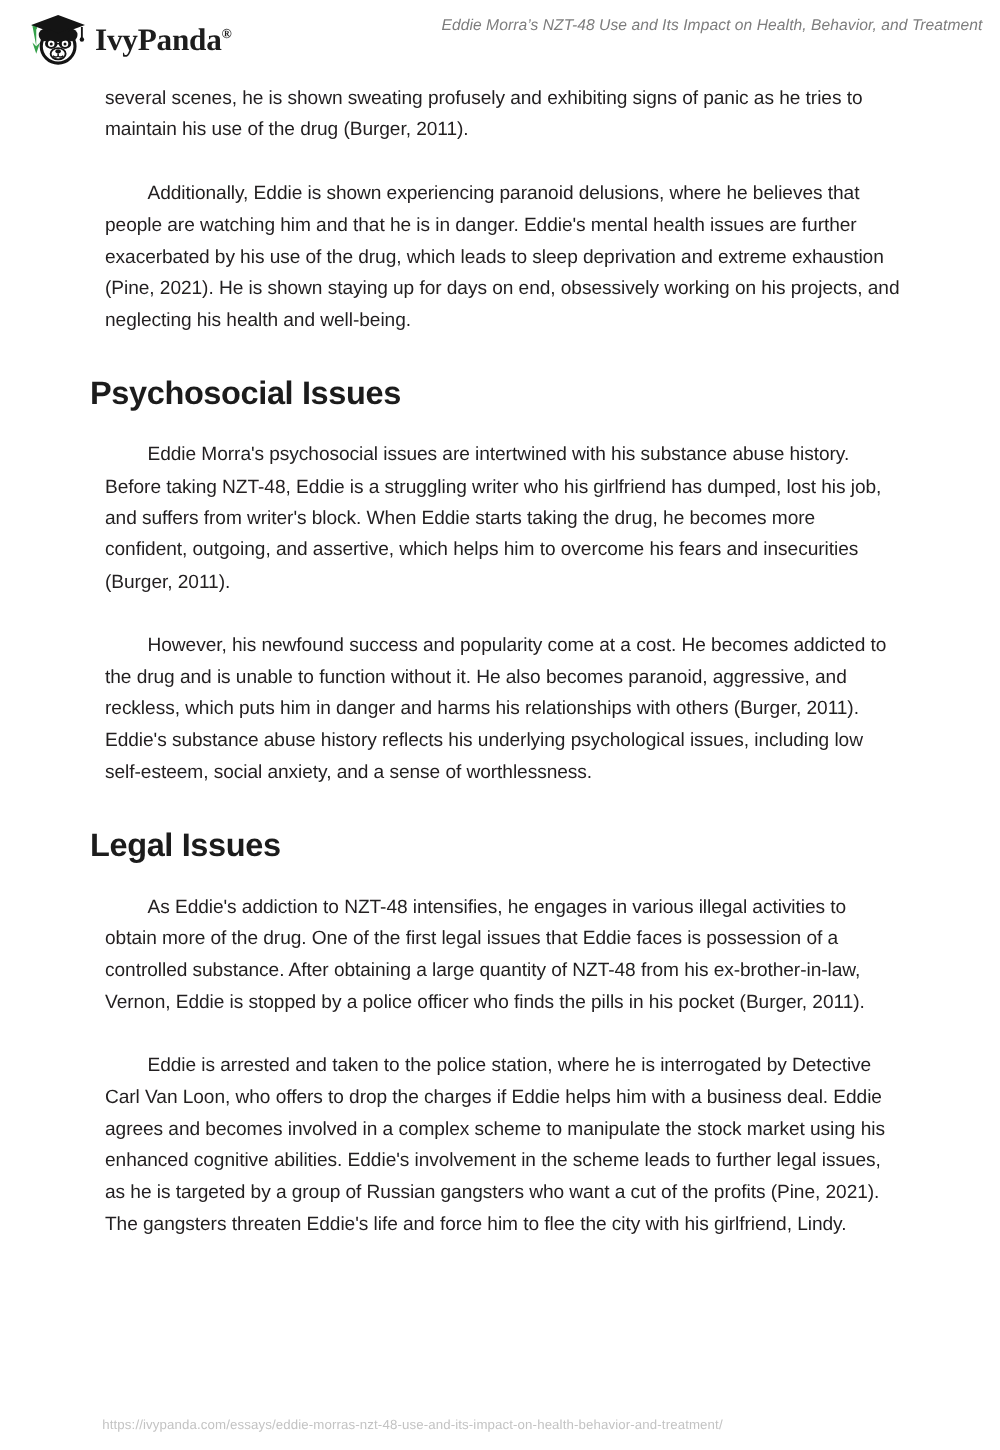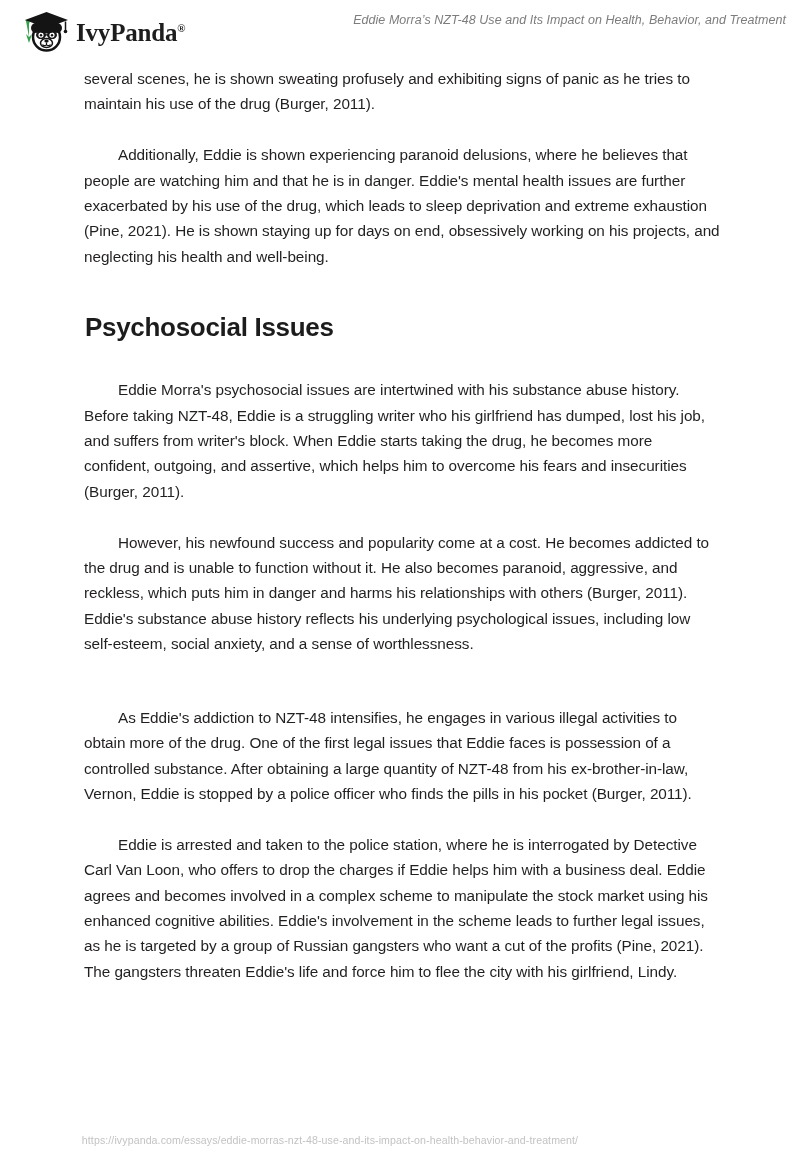--- a/index.html
+++ b/index.html
@@ -81,21 +81,21 @@
     color: #221f20;
     text-align: left;
     text-indent: 34px;
     letter-spacing: -0.05px;
   }
   .doc p.continued {
     text-indent: 0;
   }
   .gap-para { height: 25.4px; }
   .doc h2 {
-    margin: 13px;
+    margin: 0;
     font-size: 26px;
     line-height: 34px;
     font-weight: bold;
     color: #1c1c1c;
     letter-spacing: -0.3px;
   }
   .sec-space-top { height: 28px; }
   .sec-space-bottom { height: 20px; }
 
   
@@ -172,20 +172,21 @@
   <h2>Psychosocial Issues</h2>
   <div class="sec-space-bottom"></div>
 
   <p>Eddie Morra's psychosocial issues are intertwined with his substance abuse history. Before taking NZT-48, Eddie is a struggling writer who his girlfriend has dumped, lost his job, and suffers from writer's block. When Eddie starts taking the drug, he becomes more confident, outgoing, and assertive, which helps him to overcome his fears and insecurities (Burger, 2011).</p>
 
   <div class="gap-para"></div>
 
   <p>However, his newfound success and popularity come at a cost. He becomes addicted to the drug and is unable to function without it. He also becomes paranoid, aggressive, and reckless, which puts him in danger and harms his relationships with others (Burger, 2011). Eddie's substance abuse history reflects his underlying psychological issues, including low self-esteem, social anxiety, and a sense of worthlessness.</p>
 
   <div class="sec-space-top"></div>
+  <h2>Legal Issues</h2>
   <div class="sec-space-bottom"></div>
 
   <p>As Eddie's addiction to NZT-48 intensifies, he engages in various illegal activities to obtain more of the drug. One of the first legal issues that Eddie faces is possession of a controlled substance. After obtaining a large quantity of NZT-48 from his ex-brother-in-law, Vernon, Eddie is stopped by a police officer who finds the pills in his pocket (Burger, 2011).</p>
 
   <div class="gap-para"></div>
 
   <p>Eddie is arrested and taken to the police station, where he is interrogated by Detective Carl Van Loon, who offers to drop the charges if Eddie helps him with a business deal. Eddie agrees and becomes involved in a complex scheme to manipulate the stock market using his enhanced cognitive abilities. Eddie's involvement in the scheme leads to further legal issues, as he is targeted by a group of Russian gangsters who want a cut of the profits (Pine, 2021). The gangsters threaten Eddie's life and force him to flee the city with his girlfriend, Lindy.</p>
 
 </div>
 

